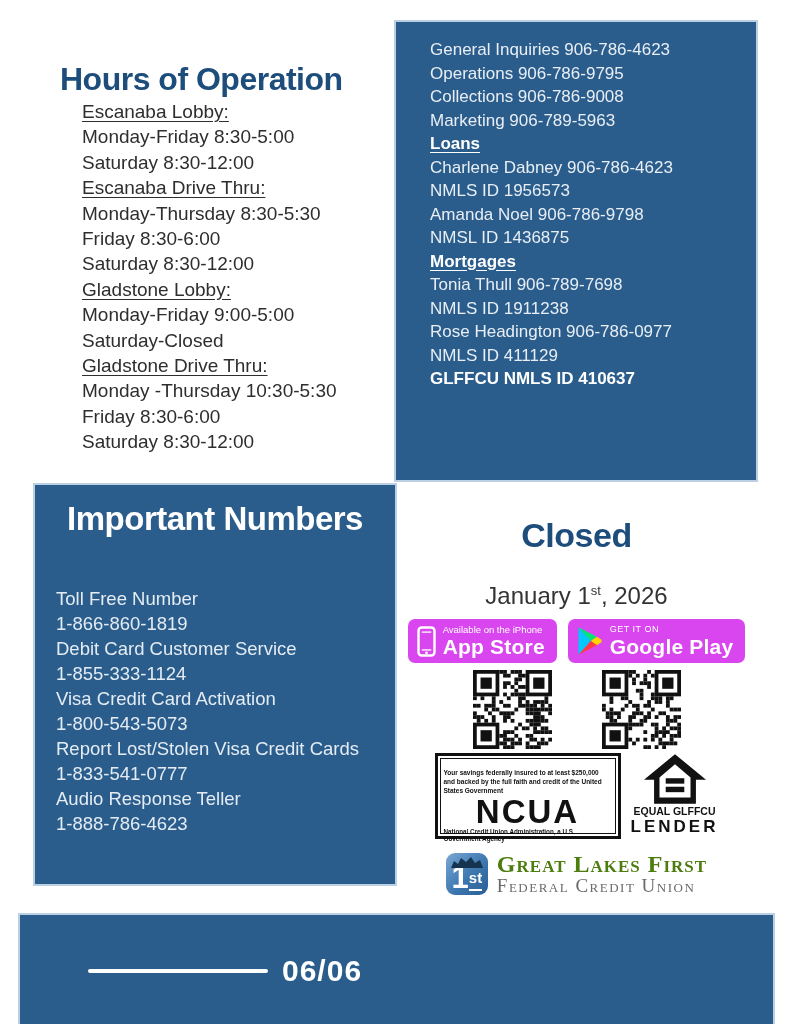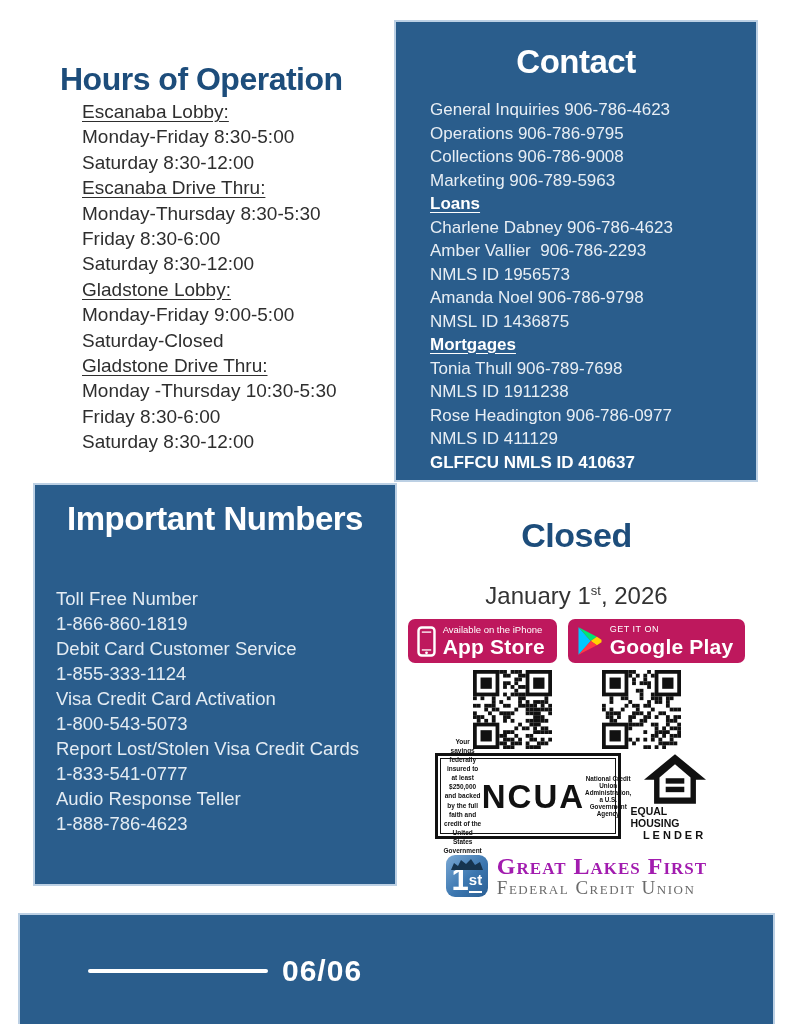--- a/index.html
+++ b/index.html
@@ -37,56 +37,56 @@
   
   .closed-col{
     position:absolute;left:396px;top:498px;width:361px;
     display:flex;flex-direction:column;align-items:center;
   }
   .closed-title{margin:16px;font-size:34px;font-weight:800;letter-spacing:-0.5px;color:#1d4d7b;line-height:42px;}
   .closed-date{font-size:24px;color:#333333;line-height:30px;margin-top:4px;}
   .closed-date sup{font-size:13px;}
   .badges{display:flex;gap:11px;margin-top:8px;}
   .badge{
-    background:#be185d;color:#fff;border-radius:7px;height:44px;box-sizing:border-box;
+    background:#d946ef;color:#fff;border-radius:7px;height:44px;box-sizing:border-box;
     display:flex;align-items:center;padding:4px 12px 4px 9px;cursor:pointer;
   }
   .badge .txt{display:flex;flex-direction:column;justify-content:center;}
   .badge .small{font-size:9.5px;line-height:11px;}
   .badge .big{font-size:21px;font-weight:600;line-height:23px;letter-spacing:0.2px;}
   .badge .icon{margin-right:7px;display:flex;align-items:center;}
   .gp .small{text-transform:uppercase;font-size:9px;letter-spacing:0.5px;}
   .qrs{display:flex;gap:50px;margin-top:7px;}
   .qr{width:79px;height:79px;background:#fff;}
   .insurance{display:flex;align-items:flex-start;gap:10px;margin-top:4px;}
   .ncua-box{width:186px;height:86px;border:3px solid #111;background:#fff;box-sizing:border-box;padding:2px;}
   .ncua-inner{
-    border:1px solid #111;height:100%;box-sizing:border-box;text-align:center;color:#111;
-    display:flex;align-items:center;justify-content:space-between;padding:9px 3px;
+    border:1px solid #111;height:100%;box-sizing:border-box;text-align:left;color:#111;
+    display:flex;flex-direction:column;align-items:center;justify-content:space-between;padding:9px 3px;
   }
   .ncua-top{font-size:6.5px;font-weight:bold;line-height:1.4;}
   .ncua-big{font-size:33px;font-weight:800;letter-spacing:2px;line-height:1;}
   .ncua-bottom{font-size:6.3px;font-weight:bold;}
   .ehl{display:flex;flex-direction:column;align-items:center;width:88px;margin-top:1px;color:#111;}
   .ehl svg{width:62px;height:50px;}
   .ehl-t1{font-size:10.5px;font-weight:800;margin-top:1px;}
-  .ehl-t2{font-size:11px;font-weight:800;letter-spacing:3px;}
+  .ehl-t2{font-size:17px;font-weight:800;letter-spacing:3px;}
   .logo-row{display:flex;align-items:center;gap:9px;margin-top:13px;}
   .logo-badge{
     width:42px;height:42px;border-radius:9px;position:relative;color:#fff;
     background:linear-gradient(135deg,#7aa8d4 0%,#3c77b0 55%,#2b5f94 100%);
     display:flex;align-items:flex-end;justify-content:center;overflow:hidden;
   }
   .logo-badge .n1{font-size:31px;font-weight:800;line-height:34px;}
   .logo-badge .nst{font-size:15px;font-weight:800;line-height:22px;border-bottom:2px solid #fff;margin-bottom:4px;}
   .logo-badge svg{position:absolute;top:2px;left:0;}
   .logo-text{display:flex;flex-direction:column;}
   .logo-name{
     font-family:"Liberation Serif","DejaVu Serif",serif;font-variant:small-caps;
-    font-weight:bold;font-size:24px;line-height:24px;letter-spacing:1px;color:#a21caf;
+    font-weight:bold;font-size:24px;line-height:24px;letter-spacing:1px;color:#4d7c0f;
   }
   .logo-sub{
     font-family:"Liberation Serif","DejaVu Serif",serif;font-variant:small-caps;
     font-size:19px;line-height:19px;letter-spacing:1.5px;color:#6a6a6a;
   }
   
   .pagebar{
     position:absolute;left:18px;top:913px;width:757px;height:115px;
     background:#2a5d8c;border:2px solid #bcd0e4;box-sizing:border-box;
     display:flex;align-items:center;
@@ -113,29 +113,27 @@
         <div class="ln">Monday-Friday 9:00-5:00</div>
         <div class="ln">Saturday-Closed</div>
         <div class="ln u">Gladstone Drive Thru:</div>
         <div class="ln">Monday -Thursday 10:30-5:30</div>
         <div class="ln">Friday 8:30-6:00</div>
         <div class="ln">Saturday 8:30-12:00</div>
       </div>
   </section>
 
   <section class="panel contact-panel">
-    <h2 class="panel-title">Contact</h2>
     <div class="contact-list">
         <div class="ln">General Inquiries 906-786-4623</div>
         <div class="ln">Operations 906-786-9795</div>
         <div class="ln">Collections 906-786-9008</div>
         <div class="ln">Marketing 906-789-5963</div>
         <div class="ln bu">Loans</div>
         <div class="ln">Charlene Dabney 906-786-4623</div>
-        <div class="ln">Amber Vallier  906-786-2293</div>
         <div class="ln">NMLS ID 1956573</div>
         <div class="ln">Amanda Noel 906-786-9798</div>
         <div class="ln">NMSL ID 1436875</div>
         <div class="ln bu">Mortgages</div>
         <div class="ln">Tonia Thull 906-789-7698</div>
         <div class="ln">NMLS ID 1911238</div>
         <div class="ln">Rose Headington 906-786-0977</div>
         <div class="ln">NMLS ID 411129</div>
         <div class="ln b">GLFFCU NMLS ID 410637</div>
       </div>
@@ -493,21 +491,21 @@
           <div class="ncua-bottom">National Credit Union Administration, a U.S. Government Agency</div>
         </div>
       </div>
       <div class="ehl">
         <svg viewBox="0 0 80 64">
           <polygon points="40,0 80,33 67,33 67,64 13,64 13,33 0,33" fill="#111"></polygon>
           <polygon points="40,13 60,30 60,56 20,56 20,30" fill="#fff"></polygon>
           <rect x="28" y="31" width="24" height="7" fill="#111"></rect>
           <rect x="28" y="42" width="24" height="7" fill="#111"></rect>
         </svg>
-        <span class="ehl-t1">EQUAL HOUSING</span>
+        <span class="ehl-t1">EQUAL GLFFCU</span>
         <span class="ehl-t2">LENDER</span>
       </div>
     </div>
 
     <div class="logo-row">
       <div class="logo-badge">
         <svg viewBox="0 0 42 14" width="42" height="14">
           <path d="M5,13 L8,6 L12,9 L15,3 L20,7 L25,2 L29,8 L34,5 L37,13 Z" fill="#16344f"></path>
         </svg>
         <span class="n1">1</span>

